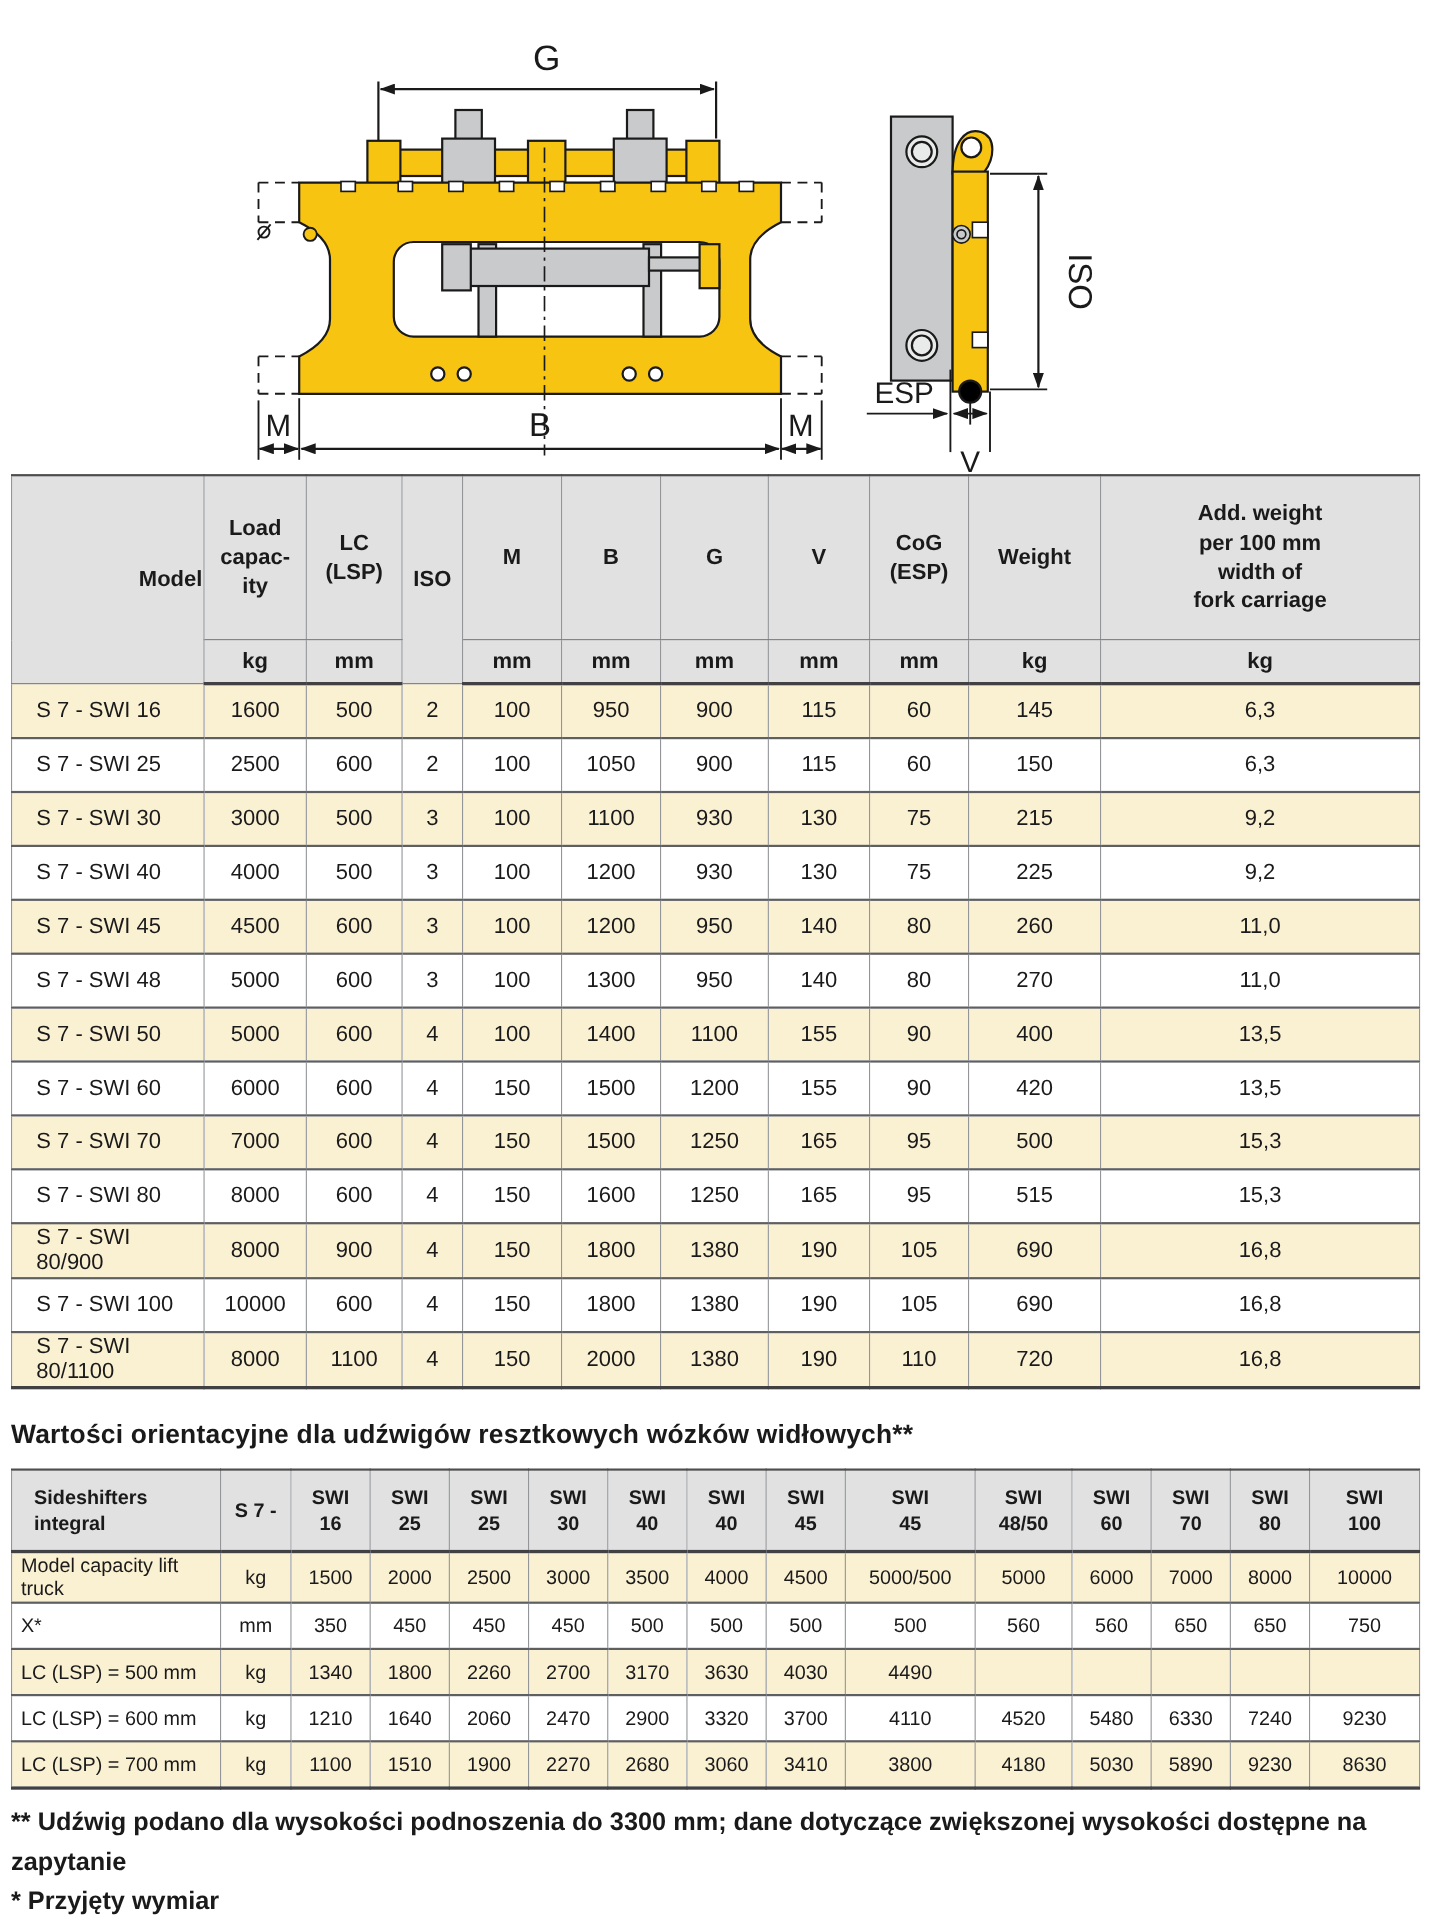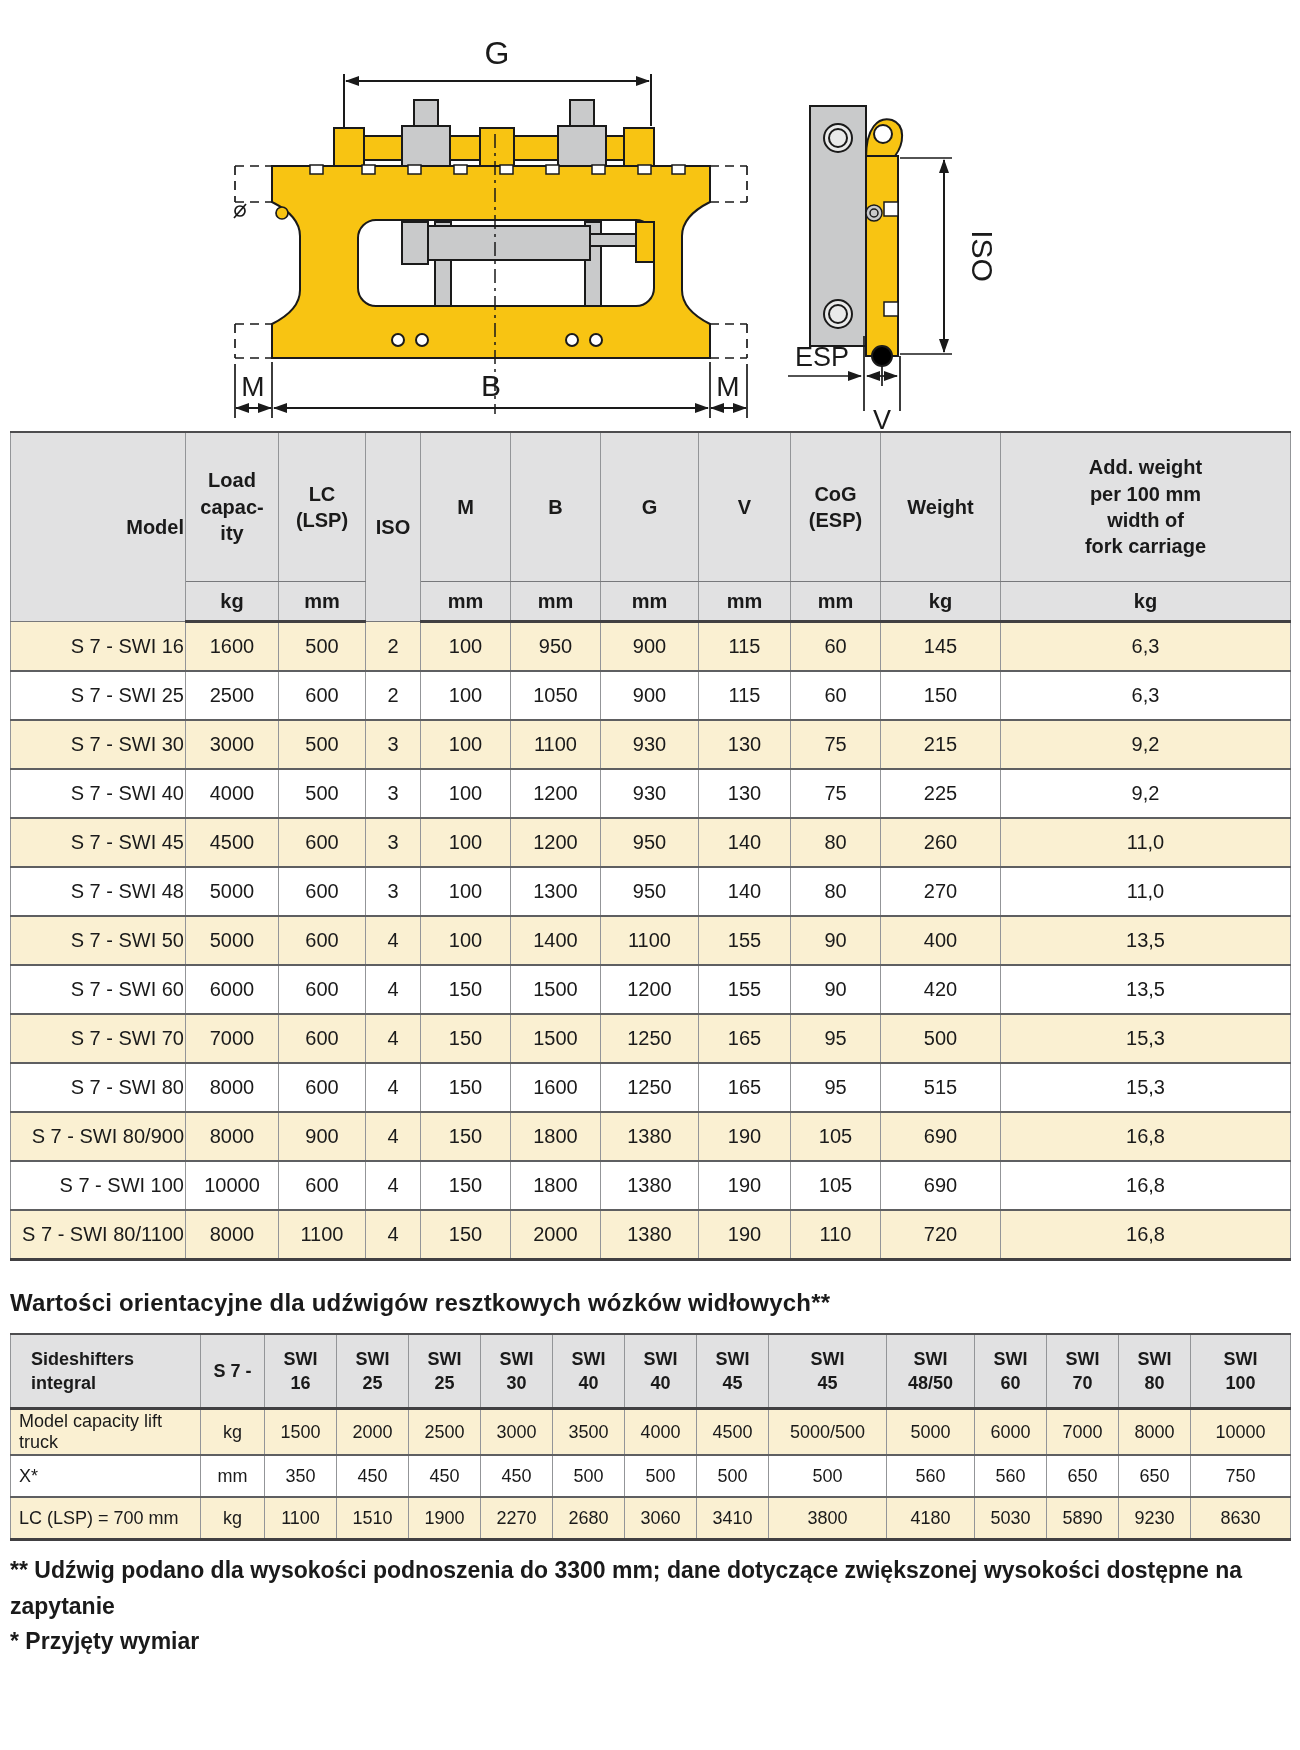--- a/index.html
+++ b/index.html
@@ -13,21 +13,21 @@
   table.spec{border-collapse:collapse;table-layout:fixed;width:1280px;
              border-top:2px solid #4d4d4f;border-bottom:3px solid #414042;}
   .spec th,.spec td{border-left:1px solid #939598;border-right:1px solid #939598;
              overflow:hidden;}
   .spec thead th{background:#e1e1e2;font-weight:bold;font-size:20px;text-align:center;
              vertical-align:middle;white-space:pre-line;line-height:1.32;}
   .spec thead tr.labels th{height:146px;border-bottom:1px solid #77787b;}
   .spec thead th.span2{border-bottom:3px solid #414042;}
   .spec thead tr.units th{height:36px;border-bottom:3px solid #414042;}
   .spec tbody td{font-size:20px;text-align:center;height:45px;border-bottom:2px solid #5e5f61;}
-  .spec tbody td.model-cell{text-align:right;padding-left:8px;}
+  .spec tbody td.model-cell{text-align:left;padding-left:22px;}
   tr.cream td{background:#faf0d2;}
 
   
   h2.section-title{font-size:24px;font-weight:bold;margin:28px 0 16px 0;letter-spacing:.2px;}
 
   
   table.residual{border-collapse:collapse;table-layout:fixed;width:1280px;
              border-top:2px solid #4d4d4f;border-bottom:3px solid #414042;}
   .residual th,.residual td{border-left:1px solid #939598;border-right:1px solid #939598;overflow:hidden;}
   .residual thead th{background:#e1e1e2;font-weight:bold;font-size:18px;text-align:center;
@@ -466,20 +466,54 @@
           <td>500</td>
           <td>500</td>
           <td>500</td>
           <td>560</td>
           <td>560</td>
           <td>650</td>
           <td>650</td>
           <td>750</td>
         </tr>
         <tr class="cream">
+          <td class="row-label">LC (LSP) = 500 mm</td>
+          <td>kg</td>
+          <td>1340</td>
+          <td>1800</td>
+          <td>2260</td>
+          <td>2700</td>
+          <td>3170</td>
+          <td>3630</td>
+          <td>4030</td>
+          <td>4490</td>
+          <td></td>
+          <td></td>
+          <td></td>
+          <td></td>
+          <td></td>
+        </tr>
+        <tr>
+          <td class="row-label">LC (LSP) = 600 mm</td>
+          <td>kg</td>
+          <td>1210</td>
+          <td>1640</td>
+          <td>2060</td>
+          <td>2470</td>
+          <td>2900</td>
+          <td>3320</td>
+          <td>3700</td>
+          <td>4110</td>
+          <td>4520</td>
+          <td>5480</td>
+          <td>6330</td>
+          <td>7240</td>
+          <td>9230</td>
+        </tr>
+        <tr class="cream">
           <td class="row-label">LC (LSP) = 700 mm</td>
           <td>kg</td>
           <td>1100</td>
           <td>1510</td>
           <td>1900</td>
           <td>2270</td>
           <td>2680</td>
           <td>3060</td>
           <td>3410</td>
           <td>3800</td>

